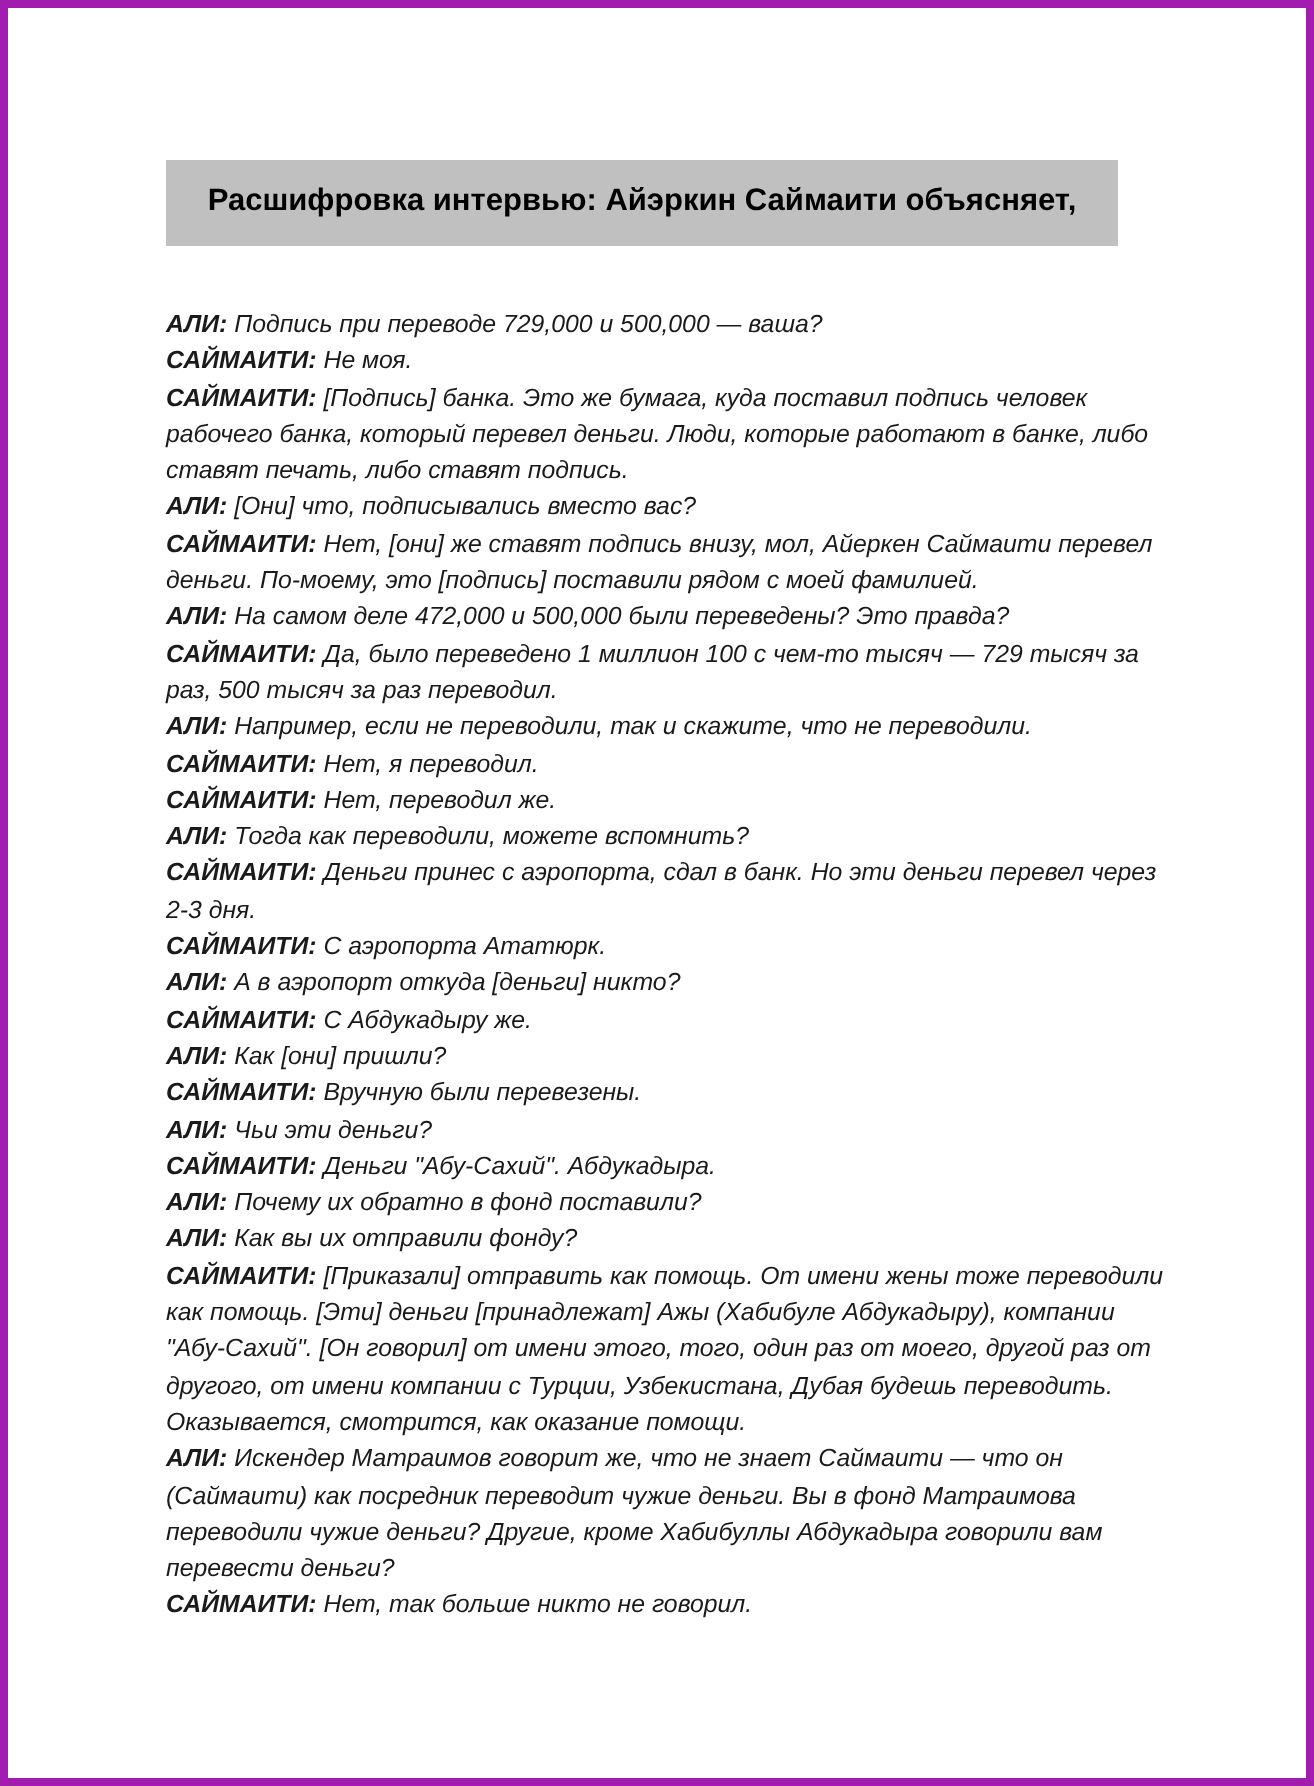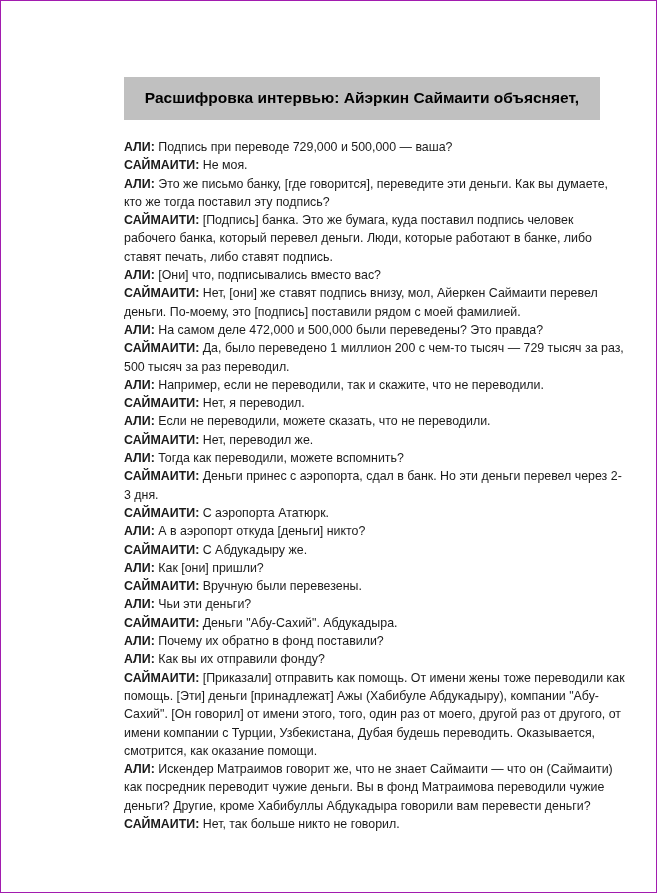--- a/index.html
+++ b/index.html
@@ -6,44 +6,44 @@
     margin: 0;
     padding: 0;
     background: #ffffff;
   }
   .page {
     position: relative;
     width: 657px;
     height: 893px;
     box-sizing: border-box;
     background: #ffffff;
-    border: 1px solid #a21caf;
+    border: 4px solid #a21caf;
     overflow: hidden;
     font-family: "Liberation Sans", "DejaVu Sans", sans-serif;
     color: #1a1a1a;
-    padding-left: 44px;
   }
   .title-box {
     margin: 76px 0 0 79px;
     width: 476px;
     box-sizing: border-box;
     background: #c0c0c0;
     padding: 7px 6px 8px 6px;
     text-align: center;
   }
   .title-line {
     font-size: 15.5px;
     font-weight: bold;
     line-height: 28px;
     color: #000000;
     white-space: nowrap;
   }
   .transcript {
-    margin: 18px 0 0 79px;
+    margin: 30px 0 0 79px;
     width: 501px;
+    font-style: italic;
   }
   .para {
     margin: 0;
     padding: 0;
     font-size: 12.4px;
     line-height: 18.3px;
     color: #1a1a1a;
     text-align: left;
   }
   .speaker {
@@ -55,37 +55,35 @@
 
 <div class="page">
   <div class="title-box" style="background: rgb(192, 192, 192);">
     <div class="title-line">Расшифровка интервью: Айэркин Саймаити объясняет,</div>
   </div>
   <div class="transcript">
   <p class="para"><span class="speaker">АЛИ:</span><span class="utterance"> Подпись при переводе 729,000 и 500,000 — ваша?</span></p>
 
   <p class="para"><span class="speaker">САЙМАИТИ:</span><span class="utterance"> Не моя.</span></p>
 
-  <p class="para"><span class="speaker">АЛИ:</span><span class="utterance"> Это же письмо банку, [где говорится], переведите эти деньги. Как вы думаете, кто же тогда поставил эту подпись?</span></p>
 
   <p class="para"><span class="speaker">САЙМАИТИ:</span><span class="utterance"> [Подпись] банка. Это же бумага, куда поставил подпись человек рабочего банка, который перевел деньги. Люди, которые работают в банке, либо ставят печать, либо ставят подпись.</span></p>
 
   <p class="para"><span class="speaker">АЛИ:</span><span class="utterance"> [Они] что, подписывались вместо вас?</span></p>
 
   <p class="para"><span class="speaker">САЙМАИТИ:</span><span class="utterance"> Нет, [они] же ставят подпись внизу, мол, Айеркен Саймаити перевел деньги. По-моему, это [подпись] поставили рядом с моей фамилией.</span></p>
 
   <p class="para"><span class="speaker">АЛИ:</span><span class="utterance"> На самом деле 472,000 и 500,000 были переведены? Это правда?</span></p>
 
-  <p class="para"><span class="speaker">САЙМАИТИ:</span><span class="utterance"> Да, было переведено 1 миллион 200 с чем-то тысяч — 729 тысяч за раз, 500 тысяч за раз переводил.</span></p>
+  <p class="para"><span class="speaker">САЙМАИТИ:</span><span class="utterance"> Да, было переведено 1 миллион 100 с чем-то тысяч — 729 тысяч за раз, 500 тысяч за раз переводил.</span></p>
 
   <p class="para"><span class="speaker">АЛИ:</span><span class="utterance"> Например, если не переводили, так и скажите, что не переводили.</span></p>
 
   <p class="para"><span class="speaker">САЙМАИТИ:</span><span class="utterance"> Нет, я переводил.</span></p>
 
-  <p class="para"><span class="speaker">АЛИ:</span><span class="utterance"> Если не переводили, можете сказать, что не переводили.</span></p>
 
   <p class="para"><span class="speaker">САЙМАИТИ:</span><span class="utterance"> Нет, переводил же.</span></p>
 
   <p class="para"><span class="speaker">АЛИ:</span><span class="utterance"> Тогда как переводили, можете вспомнить?</span></p>
 
   <p class="para"><span class="speaker">САЙМАИТИ:</span><span class="utterance"> Деньги принес с аэропорта, сдал в банк. Но эти деньги перевел через 2-3 дня.</span></p>
 
 
   <p class="para"><span class="speaker">САЙМАИТИ:</span><span class="utterance"> С аэропорта Ататюрк.</span></p>
 

